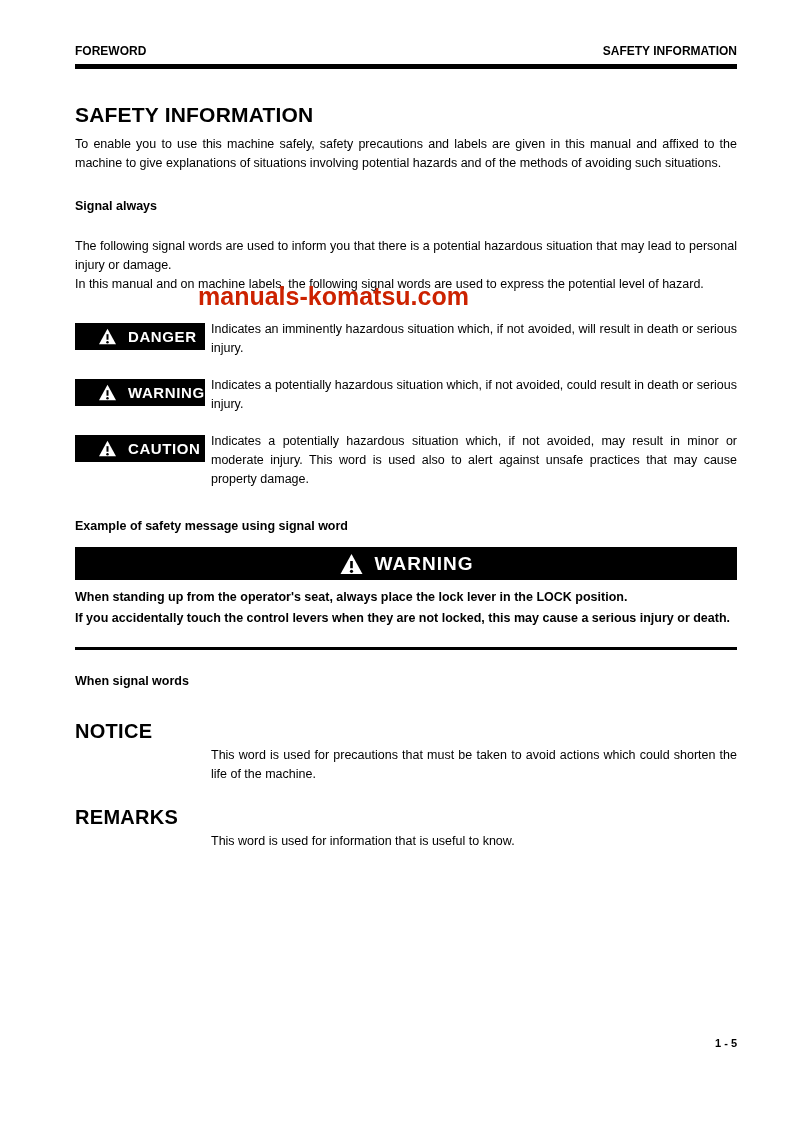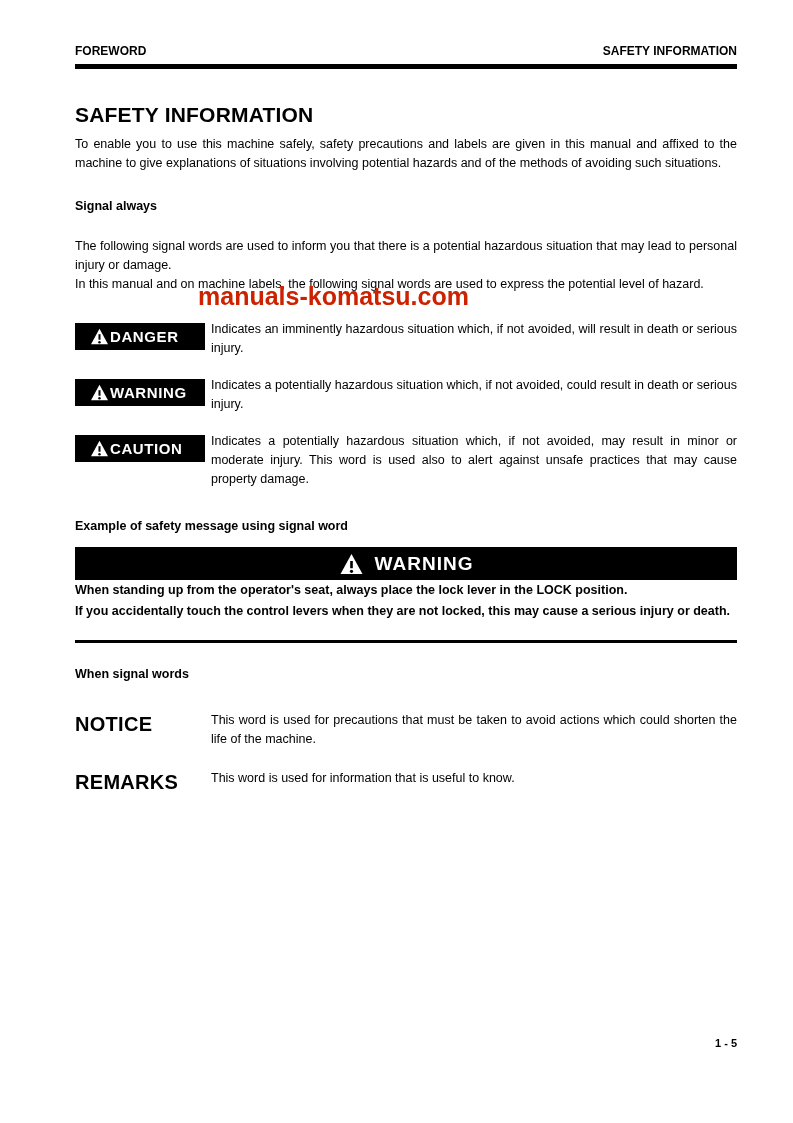--- a/index.html
+++ b/index.html
@@ -47,22 +47,22 @@
   .signal-items { margin-top: 26px; }
   .signal-item { display: flex; align-items: flex-start; margin-top: 18px; }
   .signal-item:first-child { margin-top: 0; }
   .badge {
     flex: 0 0 130px;
     height: 27px;
     background: #000;
     color: #fff;
     display: flex;
     align-items: center;
-    padding-left: 15px;
-    gap: 1px;
+    padding-left: 23px;
+    gap: 11px;
     margin-top: 3px;
   }
   .badge .badge-label {
     font-size: 15px;
     font-weight: bold;
     letter-spacing: 0.6px;
   }
   .tri-icon { display: inline-flex; }
   .signal-text { margin-left: 6px; flex: 1; }
   .subhead-example { margin-top: 30px; }
@@ -74,39 +74,39 @@
     display: flex;
     align-items: center;
     justify-content: center;
     gap: 11px;
   }
   .warning-banner .banner-label {
     font-size: 19px;
     font-weight: bold;
     letter-spacing: 1px;
   }
-  .example-lines { }
+  .example-lines { margin-top: 7px; }
   .example-line {
     font-size: 12.5px;
     font-weight: bold;
     line-height: 21px;
   }
   .section-rule { margin-top: 18px; height: 3px; background: #000; }
   .subhead-other { margin-top: 24px; }
   .other-intro { margin-top: 26px; }
   .notice-row { display: flex; align-items: flex-start; margin-top: 30px; }
   .notice-row.remarks { margin-top: 20px; }
   .notice-label {
     flex: 0 0 136px;
     font-size: 20px;
     font-weight: bold;
     letter-spacing: 0.3px;
     padding-top: 2px;
   }
-  .notice-text { flex: 1; }
+  .notice-text { flex: 1; margin-top: 28px; }
   .watermark {
     position: absolute;
     left: 198px;
     top: 282px;
     font-size: 25px;
     font-weight: 600;
     color: #cc2200;
     white-space: nowrap;
     pointer-events: none;
   }

